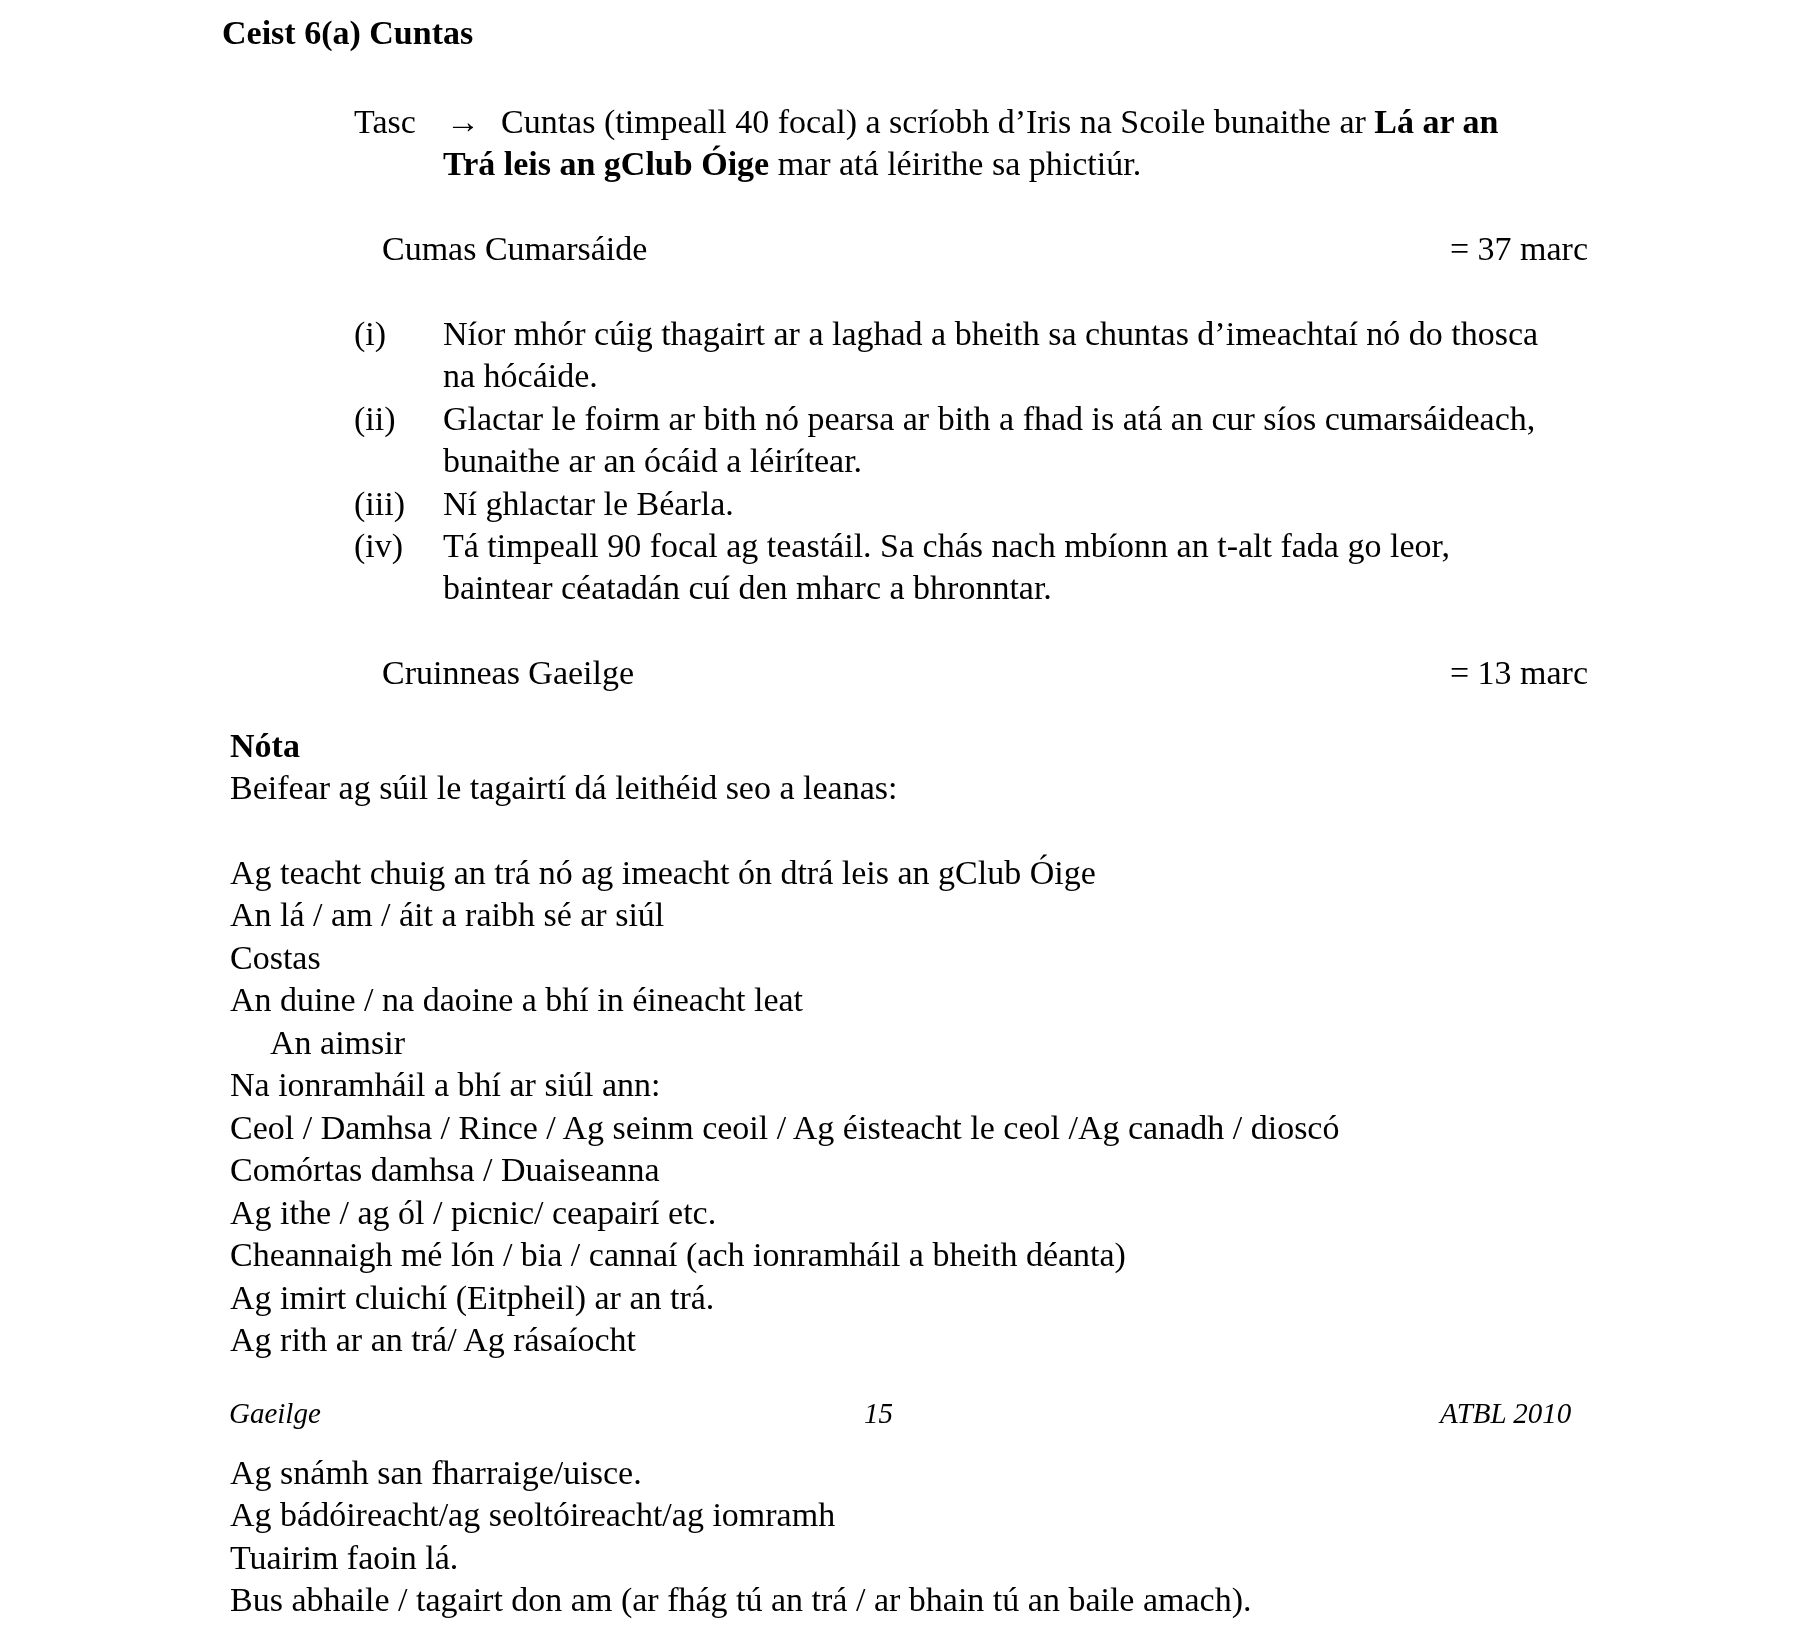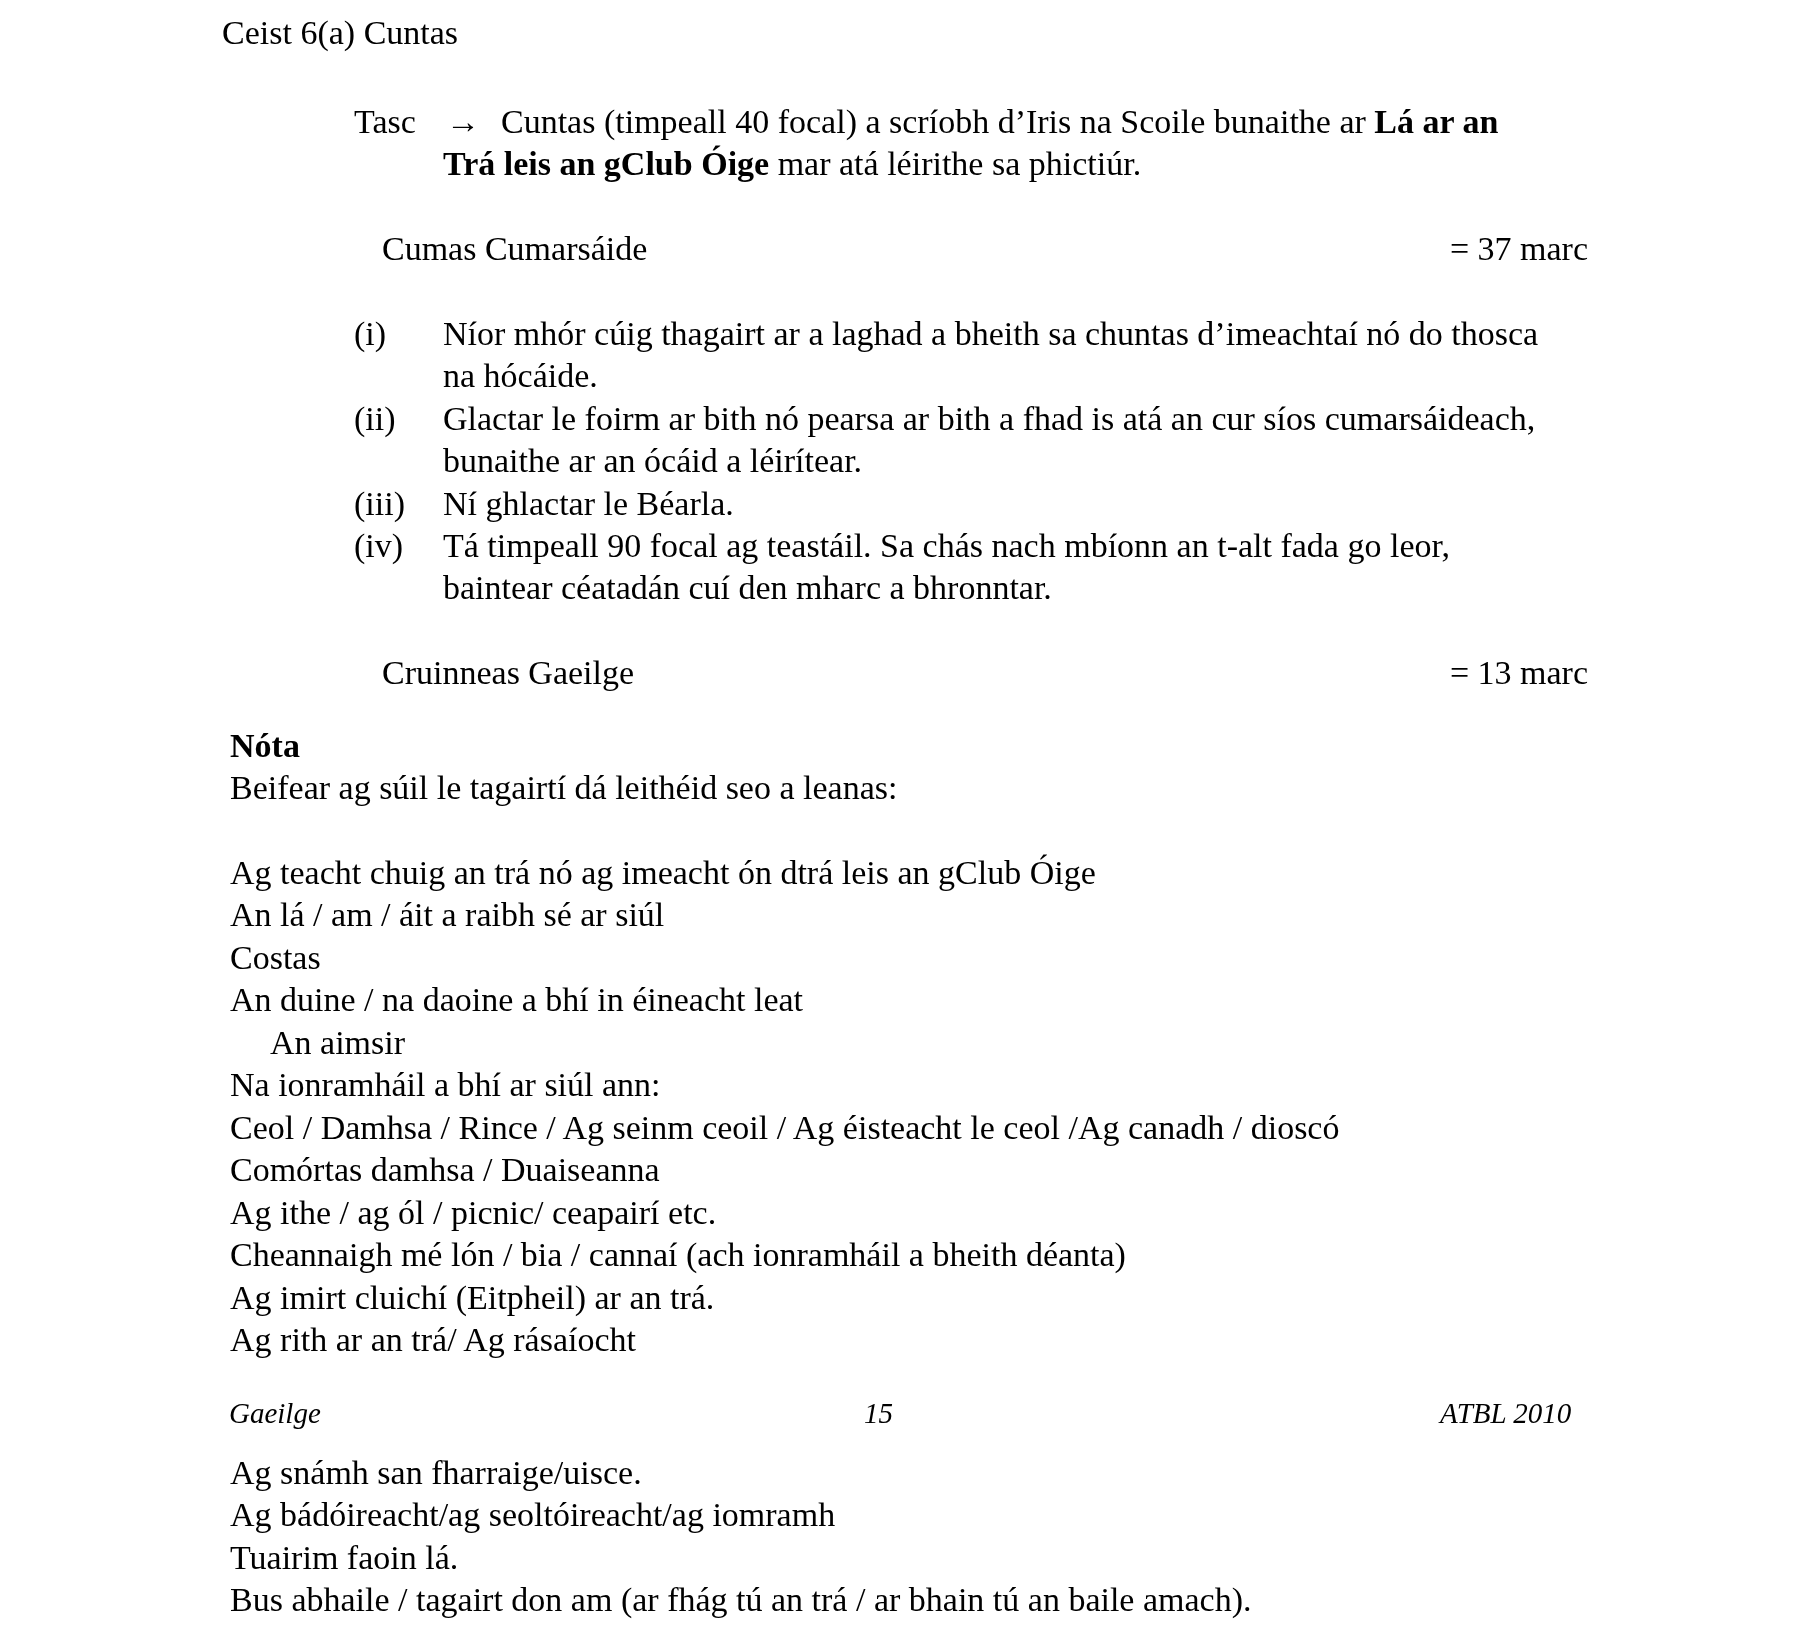--- a/index.html
+++ b/index.html
@@ -4,21 +4,21 @@
 <style>
   html, body { margin: 0; padding: 0; background: #ffffff; }
   body {
     width: 1818px; height: 1632px; position: relative; overflow: hidden;
     font-family: "Liberation Serif", "DejaVu Serif", serif;
     color: #000;
   }
   .abs { position: absolute; white-space: nowrap; }
   .t { font-size: 34px; line-height: 42px; }
   .b { font-weight: bold; }
-  .title { left: 222px; top: 14px; font-size: 34px; font-weight: normal; }
+  .title { left: 222px; top: 14px; font-size: 34px; font-weight: bold; }
   .tasc-label { left: 354px; top: 101px; }
   .tasc-arrow { left: 446px; top: 101px; }
   .tasc-line1 { left: 501px; top: 101px; }
   .tasc-line2 { left: 443px; top: 143px; }
   .row { left: 354px; width: 1206px; display: flex; justify-content: space-between; margin-left: 28px; }
   .item { left: 354px; width: 1250px; }
   .item .num { position: absolute; left: 0; top: 0; }
   .item .txt { position: absolute; left: 89px; top: 0; }
   .note-line { left: 230px; }
   .footer { font-size: 29px; line-height: 34px; top: 1396px; font-style: italic; }

